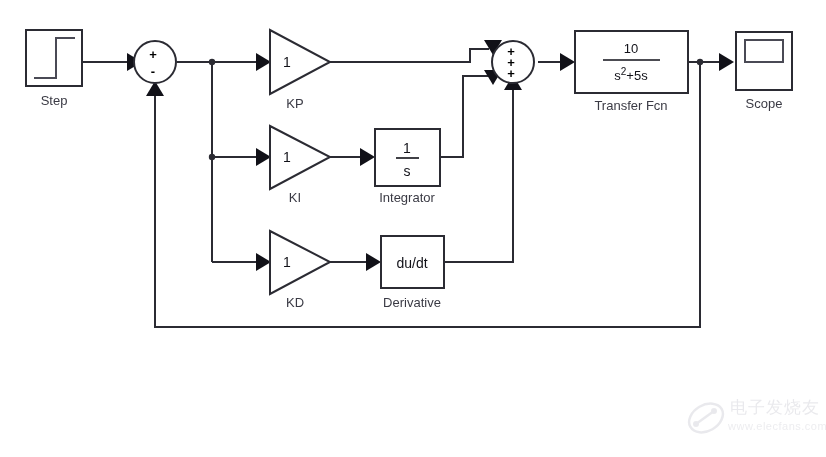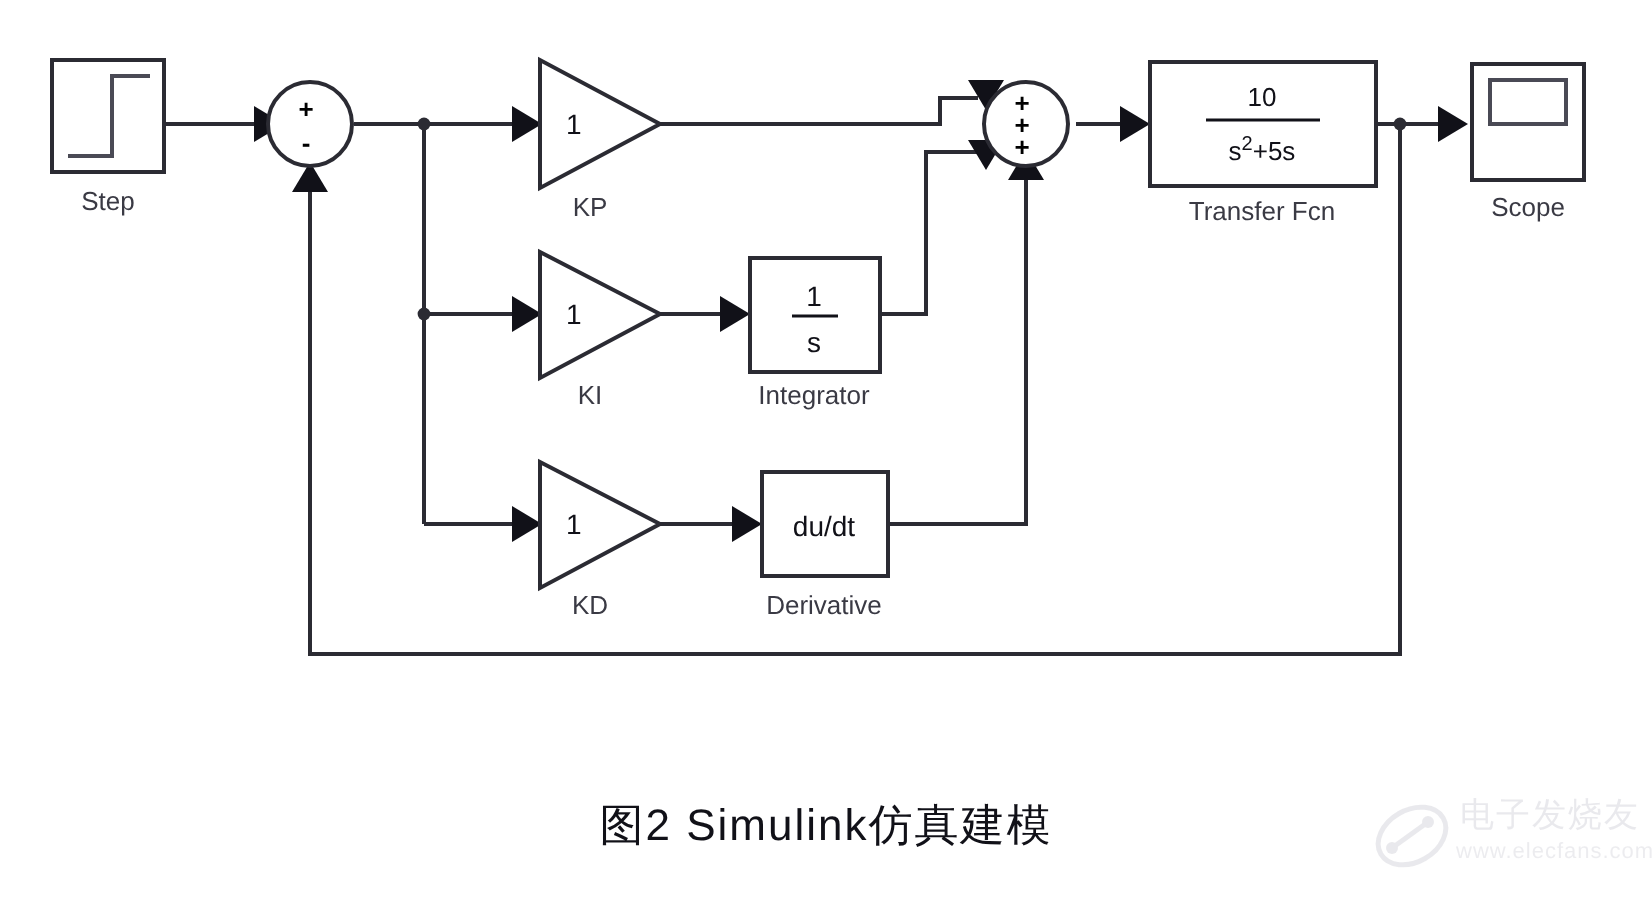--- a/index.html
+++ b/index.html
@@ -236,21 +236,20 @@
     </g>
 
     <g>
       <rect class="blockshape" x="736" y="32" width="56" height="58"></rect>
       <rect x="745" y="40" width="38" height="22" stroke="#4a4a55" stroke-width="2" fill="#ffffff"></rect>
       <text class="blk-label" x="764" y="108" text-anchor="middle">Scope</text>
     </g>
 
   </svg>
 
-  <div id="caption">图2 Simulink仿真建模</div>
 
   <div id="watermark">
     <svg class="wm-logo" width="40" height="40" viewBox="0 0 40 40">
       <ellipse cx="20" cy="20" rx="18" ry="13" transform="rotate(-30 20 20)" stroke="#b9b9c4" stroke-width="2.5" fill="none"></ellipse>
       <line x1="10" y1="26" x2="28" y2="13" stroke="#b9b9c4" stroke-width="2.5"></line>
       <circle cx="10" cy="26" r="3" fill="#b9b9c4"></circle>
       <circle cx="28" cy="13" r="3" fill="#b9b9c4"></circle>
     </svg>
     <div class="wm-text">电子发烧友</div>
     <div class="wm-url">www.elecfans.com</div>

